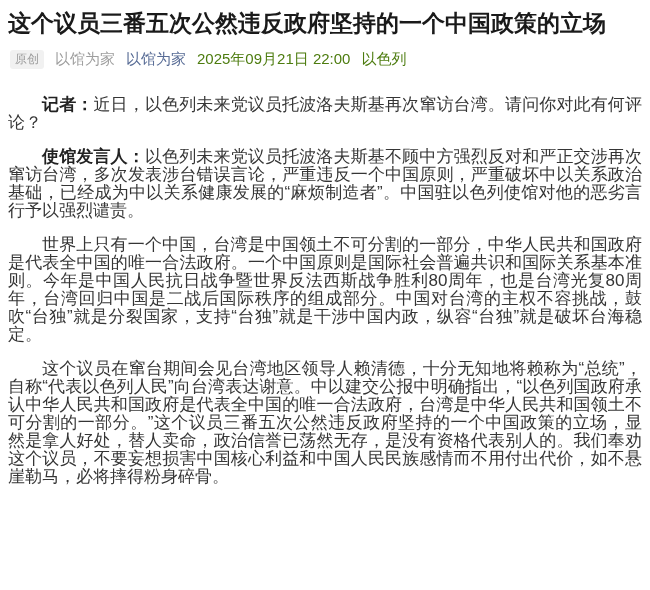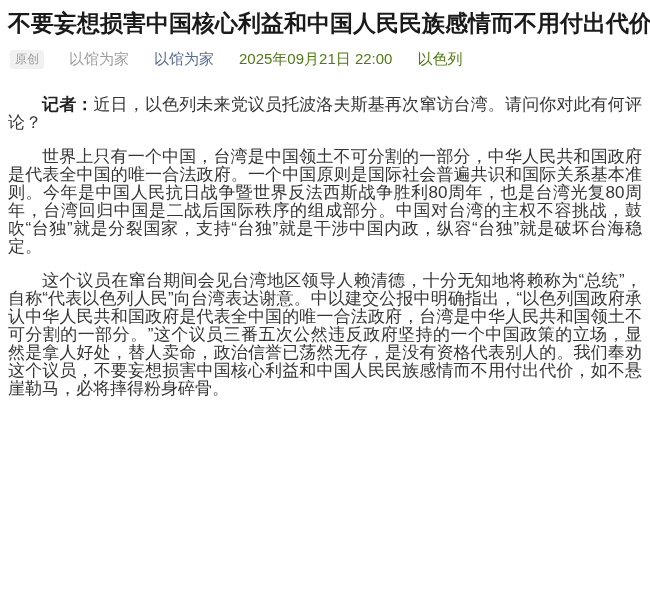--- a/index.html
+++ b/index.html
@@ -20,21 +20,21 @@
     font-size: 23px;
     line-height: 31px;
     font-weight: 700;
     color: #1a1a1a;
     margin: 2px 0 11px 0;
     white-space: nowrap;
   }
   .meta {
     display: flex;
     align-items: center;
-    gap: 25px;
+    gap: 11px;
     font-size: 15px;
     color: #9e9e9e;
     margin: 0 0 27px 2px;
   }
   .badge {
     font-size: 12px;
     line-height: 17px;
     padding: 1px 5px;
     border-radius: 3px;
     background: #f1f1f1;
@@ -59,35 +59,38 @@
   .body-text strong {
     font-weight: 700;
     color: #222222;
   }
 </style>
 </head>
 <body>
 
 <div class="page">
 
-  <h1 class="title">不要妄想损害中国核心利益和中国人民民族感情而不用付出代价</h1>
+  <h1 class="title">这个议员三番五次公然违反政府坚持的一个中国政策的立场</h1>
 
   <div class="meta">
     <span class="badge">原创</span>
     <span class="muted">以馆为家</span>
     <a class="account-link">以馆为家</a>
     <span class="faint">2025年09月21日 22:00</span>
     <span class="faint">以色列</span>
   </div>
 
   <div class="body-text">
     <p>
       <strong>记者：</strong><span>近日，以色列未来党议员托波洛夫斯基再次窜访台湾。请问你对此有何评论？</span>
     </p>
     <p>
+      <strong>使馆发言人：</strong><span>以色列未来党议员托波洛夫斯基不顾中方强烈反对和严正交涉再次窜访台湾，多次发表涉台错误言论，严重违反一个中国原则，严重破坏中以关系政治基础，已经成为中以关系健康发展的“麻烦制造者”。中国驻以色列使馆对他的恶劣言行予以强烈谴责。</span>
+    </p>
+    <p>
       <span>世界上只有一个中国，台湾是中国领土不可分割的一部分，中华人民共和国政府是代表全中国的唯一合法政府。一个中国原则是国际社会普遍共识和国际关系基本准则。今年是中国人民抗日战争暨世界反法西斯战争胜利80周年，也是台湾光复80周年，台湾回归中国是二战后国际秩序的组成部分。中国对台湾的主权不容挑战，鼓吹“台独”就是分裂国家，支持“台独”就是干涉中国内政，纵容“台独”就是破坏台海稳定。</span>
     </p>
     <p>
       <span>这个议员在窜台期间会见台湾地区领导人赖清德，十分无知地将赖称为“总统”，自称“代表以色列人民”向台湾表达谢意。中以建交公报中明确指出，“以色列国政府承认中华人民共和国政府是代表全中国的唯一合法政府，台湾是中华人民共和国领土不可分割的一部分。”这个议员三番五次公然违反政府坚持的一个中国政策的立场，显然是拿人好处，替人卖命，政治信誉已荡然无存，是没有资格代表别人的。我们奉劝这个议员，不要妄想损害中国核心利益和中国人民民族感情而不用付出代价，如不悬崖勒马，必将摔得粉身碎骨。</span>
     </p>
   </div>
 
 </div>
 
 </body></html>

